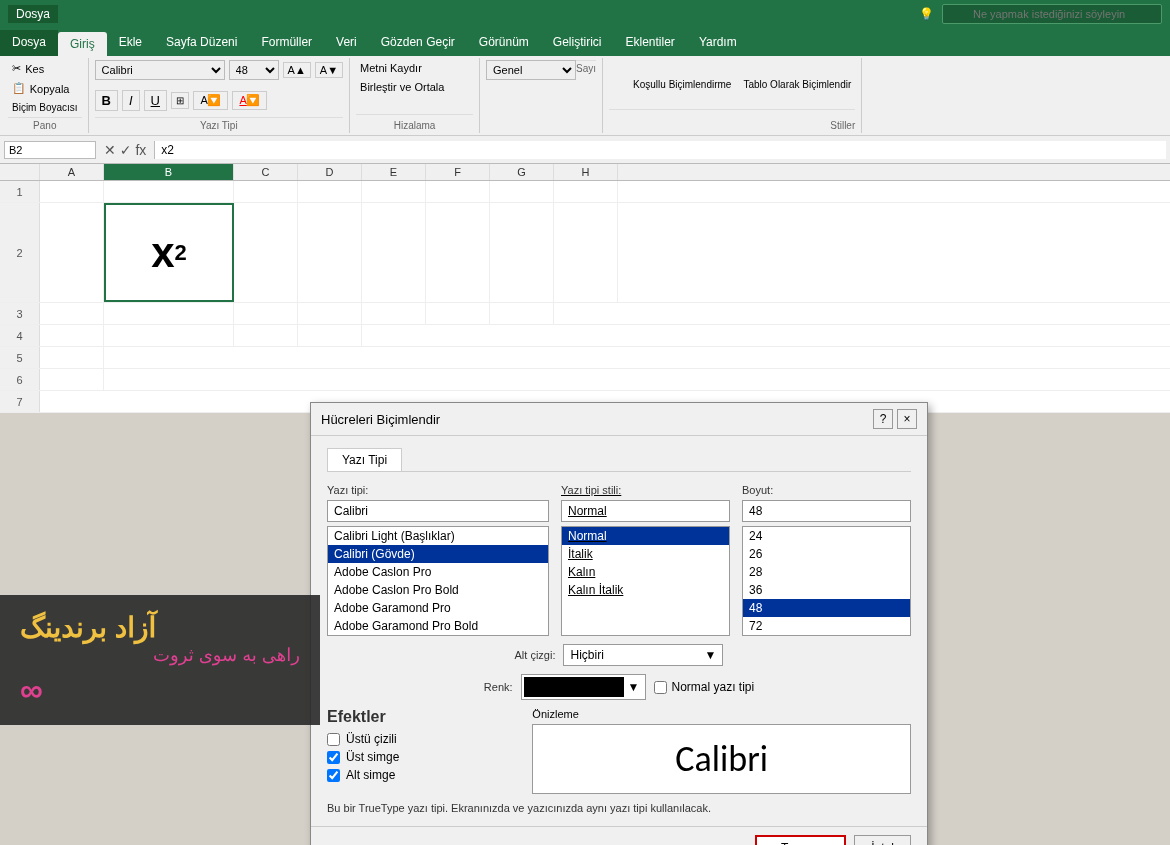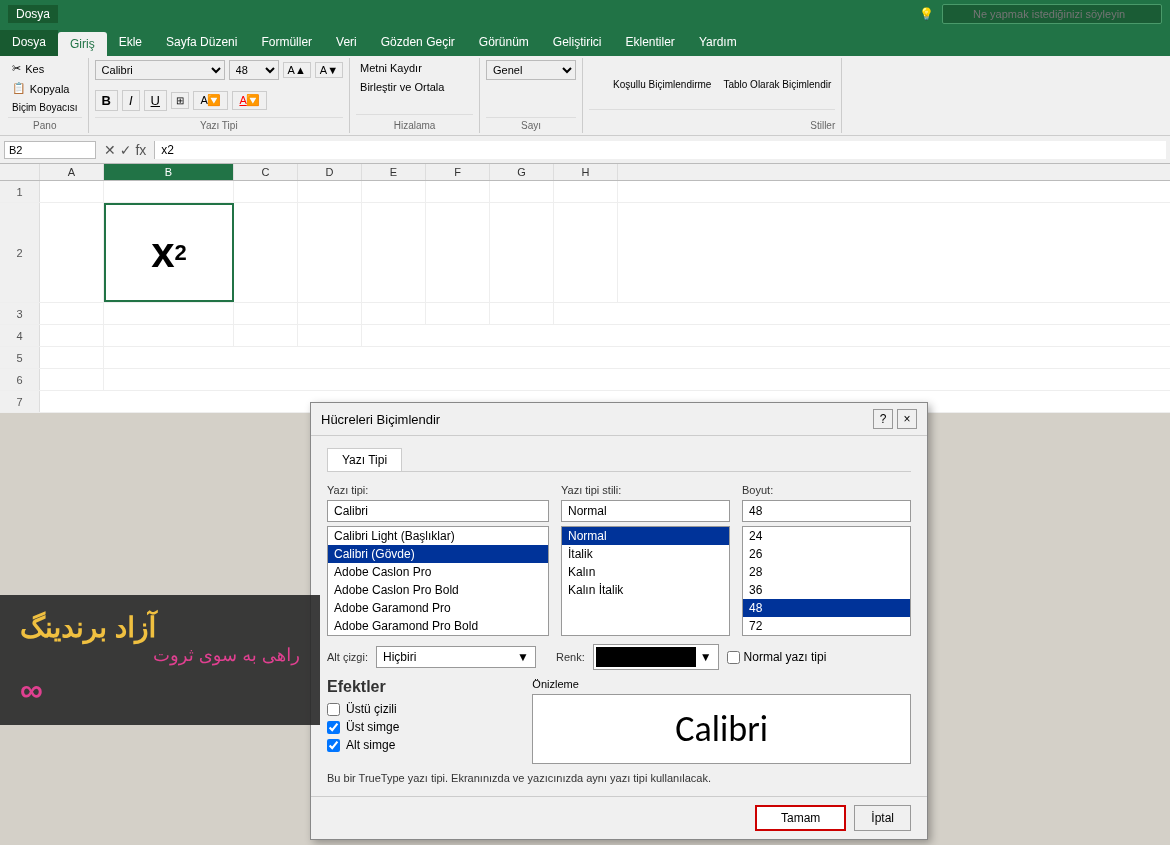--- a/index.html
+++ b/index.html
@@ -22,21 +22,21 @@
     .dialog-title-bar { background: #f0f0f0; border-bottom: 1px solid #ccc; display: flex; align-items: center; justify-content: space-between; padding: 6px 10px; }
     .dialog-title { font-size: 13px; font-weight: normal; }
     .dialog-controls { display: flex; gap: 4px; }
     .dialog-btn { background: #f0f0f0; border: 1px solid #999; width: 20px; height: 20px; cursor: pointer; display: flex; align-items: center; justify-content: center; font-size: 12px; }
     .dialog-content { padding: 12px 16px; }
     .dialog-tabs { display: flex; border-bottom: 1px solid #ccc; margin-bottom: 12px; }
     .dialog-tab { padding: 4px 14px; border: 1px solid #ccc; border-bottom: none; background: white; font-size: 12px; cursor: pointer; margin-right: 2px; }
     .form-row { display: flex; gap: 12px; margin-bottom: 8px; }
     .form-col { display: flex; flex-direction: column; gap: 4px; }
     .form-col.font-type { flex: 2; }
-    .form-col.font-style { flex: 1.5; }
+    .form-col.font-style { flex: 1.5; text-decoration: underline; }
     .form-col.font-size { flex: 1; }
     .form-label { font-size: 11px; color: #333; }
     .form-input { border: 1px solid #999; padding: 3px 6px; font-size: 12px; background: white; }
     .form-list { border: 1px solid #999; background: white; overflow-y: auto; height: 110px; }
     .list-item { padding: 2px 6px; font-size: 12px; cursor: pointer; }
     .list-item.selected { background: #003399; color: white; }
 
     
     .watermark { position: absolute; bottom: 120px; left: 0; width: 320px; background: rgba(40,40,40,0.9); padding: 16px 20px; pointer-events: none; }
 
@@ -118,21 +118,21 @@
   </div>
 
   <div style="display:flex;flex-direction:column;padding:2px 6px;border-right:1px solid #ccc;min-width:130px;">
     <div style="flex:1;display:flex;flex-direction:column;gap:3px;">
       <button style="background:none;border:none;cursor:pointer;font-size:11px;padding:2px 4px;text-align:left;">Metni Kaydır</button>
       <button style="background:none;border:none;cursor:pointer;font-size:11px;padding:2px 4px;text-align:left;">Birleştir ve Ortala</button>
     </div>
     <div style="font-size:10px;color:#666;text-align:center;border-top:1px solid #ddd;padding-top:5px;">Hizalama</div>
   </div>
 
-  <div style="display:flex;flex-direction:column;padding:2px 6px;border-right:1px solid #ccc;min-width:100px;">
+  <div style="display:flex;flex-direction:row;padding:2px 6px;border-right:1px solid #ccc;min-width:100px;">
     <div style="flex:1;display:flex;flex-direction:column;gap:3px;">
       <select style="font-size:11px;border:1px solid #bbb;padding:2px;width:90px;">
         <option>Genel</option>
       </select>
     </div>
     <div style="font-size:10px;color:#666;text-align:center;border-top:1px solid #ddd;padding-top:2px;">Sayı</div>
   </div>
 
   <div style="display:flex;flex-direction:column;padding:2px 6px;border-right:1px solid #ccc;min-width:160px;">
     <div style="flex:1;display:flex;gap:4px;flex-wrap:wrap;margin-left:20px;">
@@ -272,21 +272,21 @@
             <div class="list-item">24</div>
             <div class="list-item">26</div>
             <div class="list-item">28</div>
             <div class="list-item">36</div>
             <div class="list-item selected">48</div>
             <div class="list-item">72</div>
           </div>
         </div>
       </div>
 
-      <div style="display:flex;gap:20px;margin-bottom:8px;align-items:center;">
+      <div style="display:flex;gap:8px;margin-bottom:8px;align-items:center;flex-direction:column;">
         <div style="display:flex;align-items:center;gap:8px;">
           <label class="form-label">Alt çizgi:</label>
           <div style="display:flex;align-items:center;border:1px solid #999;background:white;padding:3px 6px;font-size:12px;width:160px;justify-content:space-between;">
             <span>Hiçbiri</span>
             <span>▼</span>
           </div>
         </div>
         <div style="display:flex;align-items:center;gap:8px;">
           <label class="form-label">Renk:</label>
           <div style="display:flex;align-items:center;border:1px solid #999;background:white;padding:2px;">

